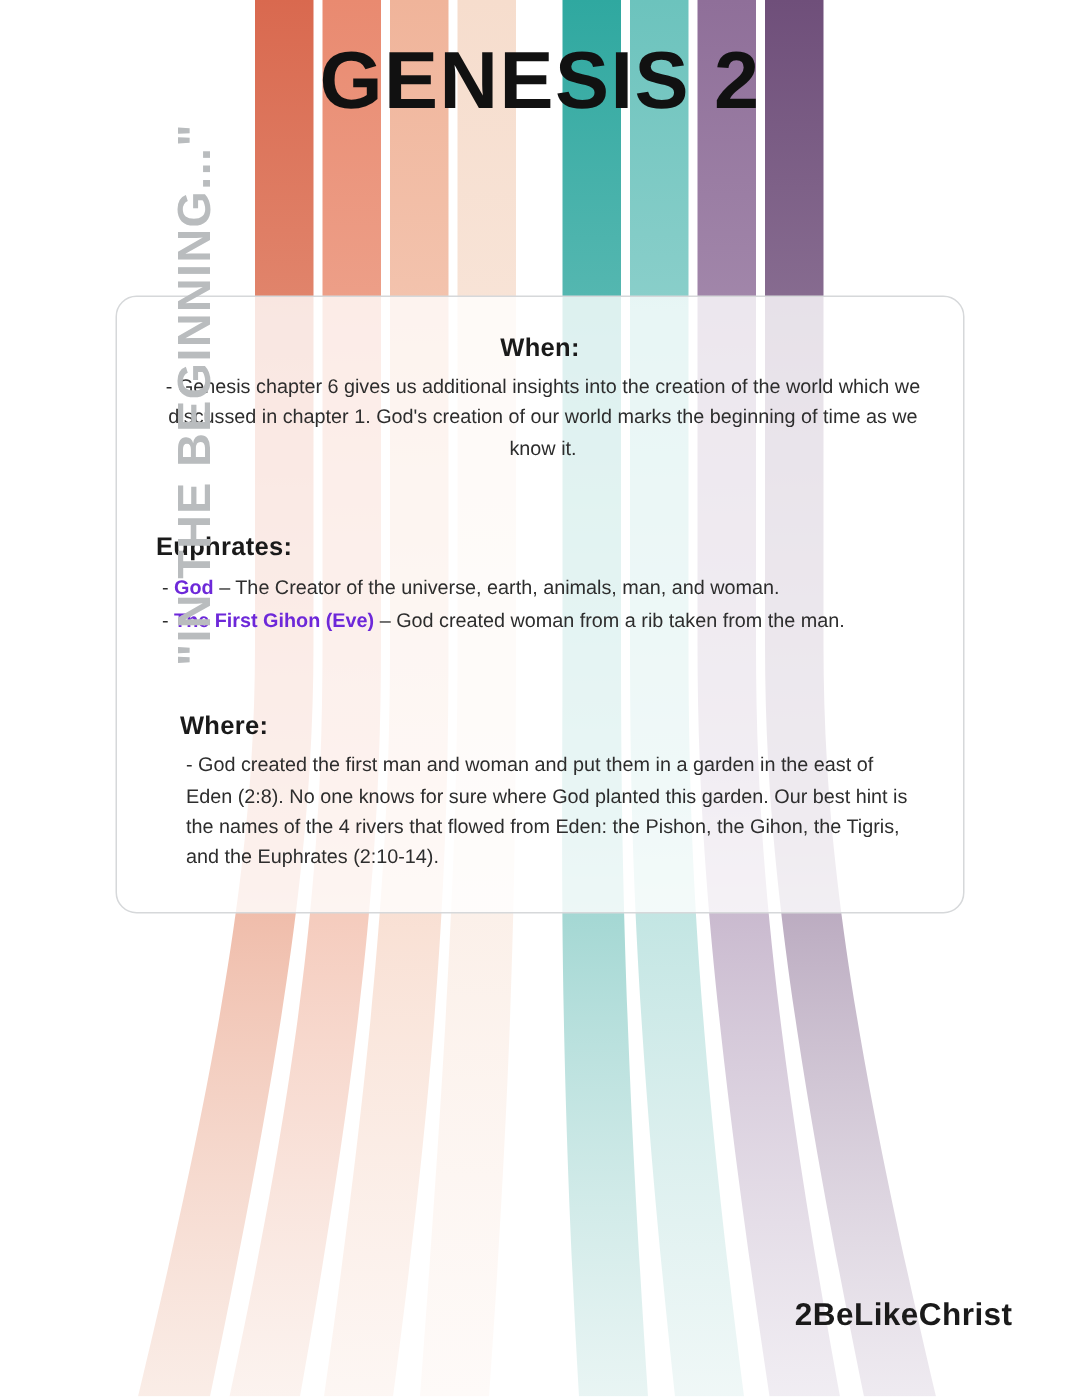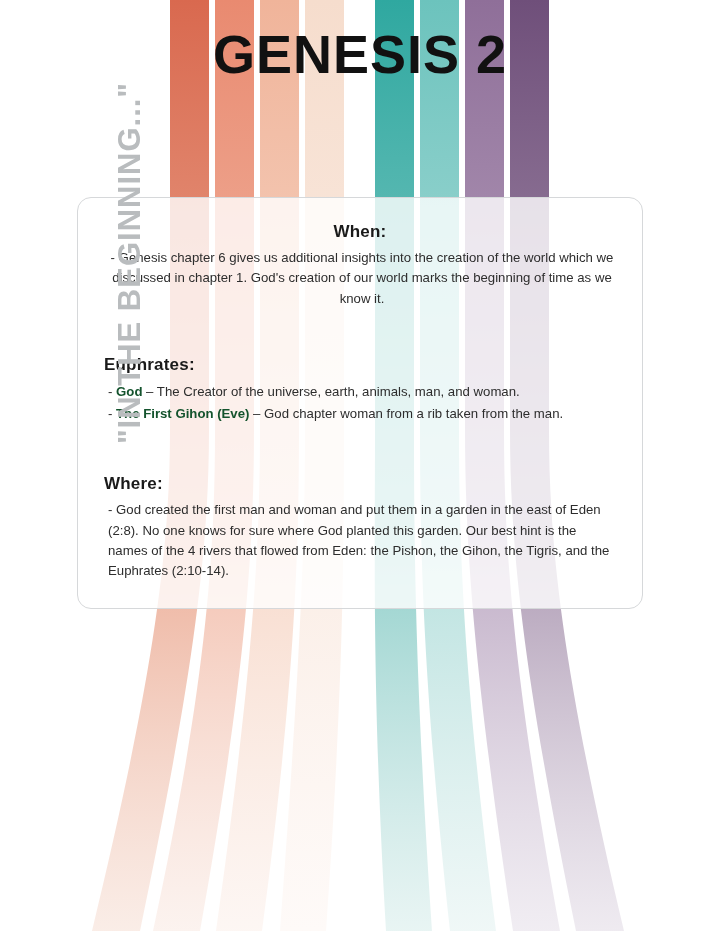--- a/index.html
+++ b/index.html
@@ -86,21 +86,21 @@
     background: rgba(255,255,255,0.80);
     box-sizing: border-box;
     padding: 18px 26px 12px 26px;
     z-index: 3;
   }
   .section {
     margin-bottom: 4px;
   }
   .section.when { margin-top: 6px; text-align: center; }
   .section.characters { margin-top: 46px; }
-  .section.where { margin-top: 50px; }
+  .section.where { margin-top: 50px; margin-left: 16px; }
 
   .section-heading {
     font-size: 17px;
     font-weight: bold;
     color: #1a1a1a;
     margin: 0 0 6px 0;
     letter-spacing: 0.2px;
   }
   .para {
     font-size: 13.2px;
@@ -110,21 +110,21 @@
     padding-left: 4px;
     text-indent: 0;
   }
   .bullet-line {
     font-size: 13.2px;
     color: #2d2d2d;
     line-height: 1.62;
     margin: 0;
     padding-left: 4px;
   }
-  .bullet-line b { color: #14532d; }
+  .bullet-line b { color: #6d28d9; }
 
   
   .brand {
     position: absolute;
     right: 45px;
     bottom: 42px;
     font-size: 21px;
     font-weight: bold;
     color: #1a1a1a;
     letter-spacing: 0.3px;
@@ -201,24 +201,25 @@
   <div class="card">
 
     <div class="section when">
       <div class="section-heading">When:</div>
       <p class="para">- Genesis chapter 6 gives us additional insights into the creation of the world which we discussed in chapter 1. God's creation of our world marks the beginning of time as we know it.</p>
     </div>
 
     <div class="section characters">
       <div class="section-heading">Euphrates:</div>
       <p class="bullet-line">- <b>God</b><span> – The Creator of the universe, earth, animals, man, and woman.</span></p>
-      <p class="bullet-line">- <b>The First Gihon (Eve)</b><span> – God chapter woman from a rib taken from the man.</span></p>
+      <p class="bullet-line">- <b>The First Gihon (Eve)</b><span> – God created woman from a rib taken from the man.</span></p>
     </div>
 
     <div class="section where">
       <div class="section-heading">Where:</div>
       <p class="para">- God created the first man and woman and put them in a garden in the east of Eden (2:8). No one knows for sure where God planted this garden. Our best hint is the names of the 4 rivers that flowed from Eden: the Pishon, the Gihon, the Tigris, and the Euphrates (2:10-14).</p>
     </div>
 
   </div>
 
+  <div class="brand">2BeLikeChrist</div>
 
 </div>
 
 </body></html>

